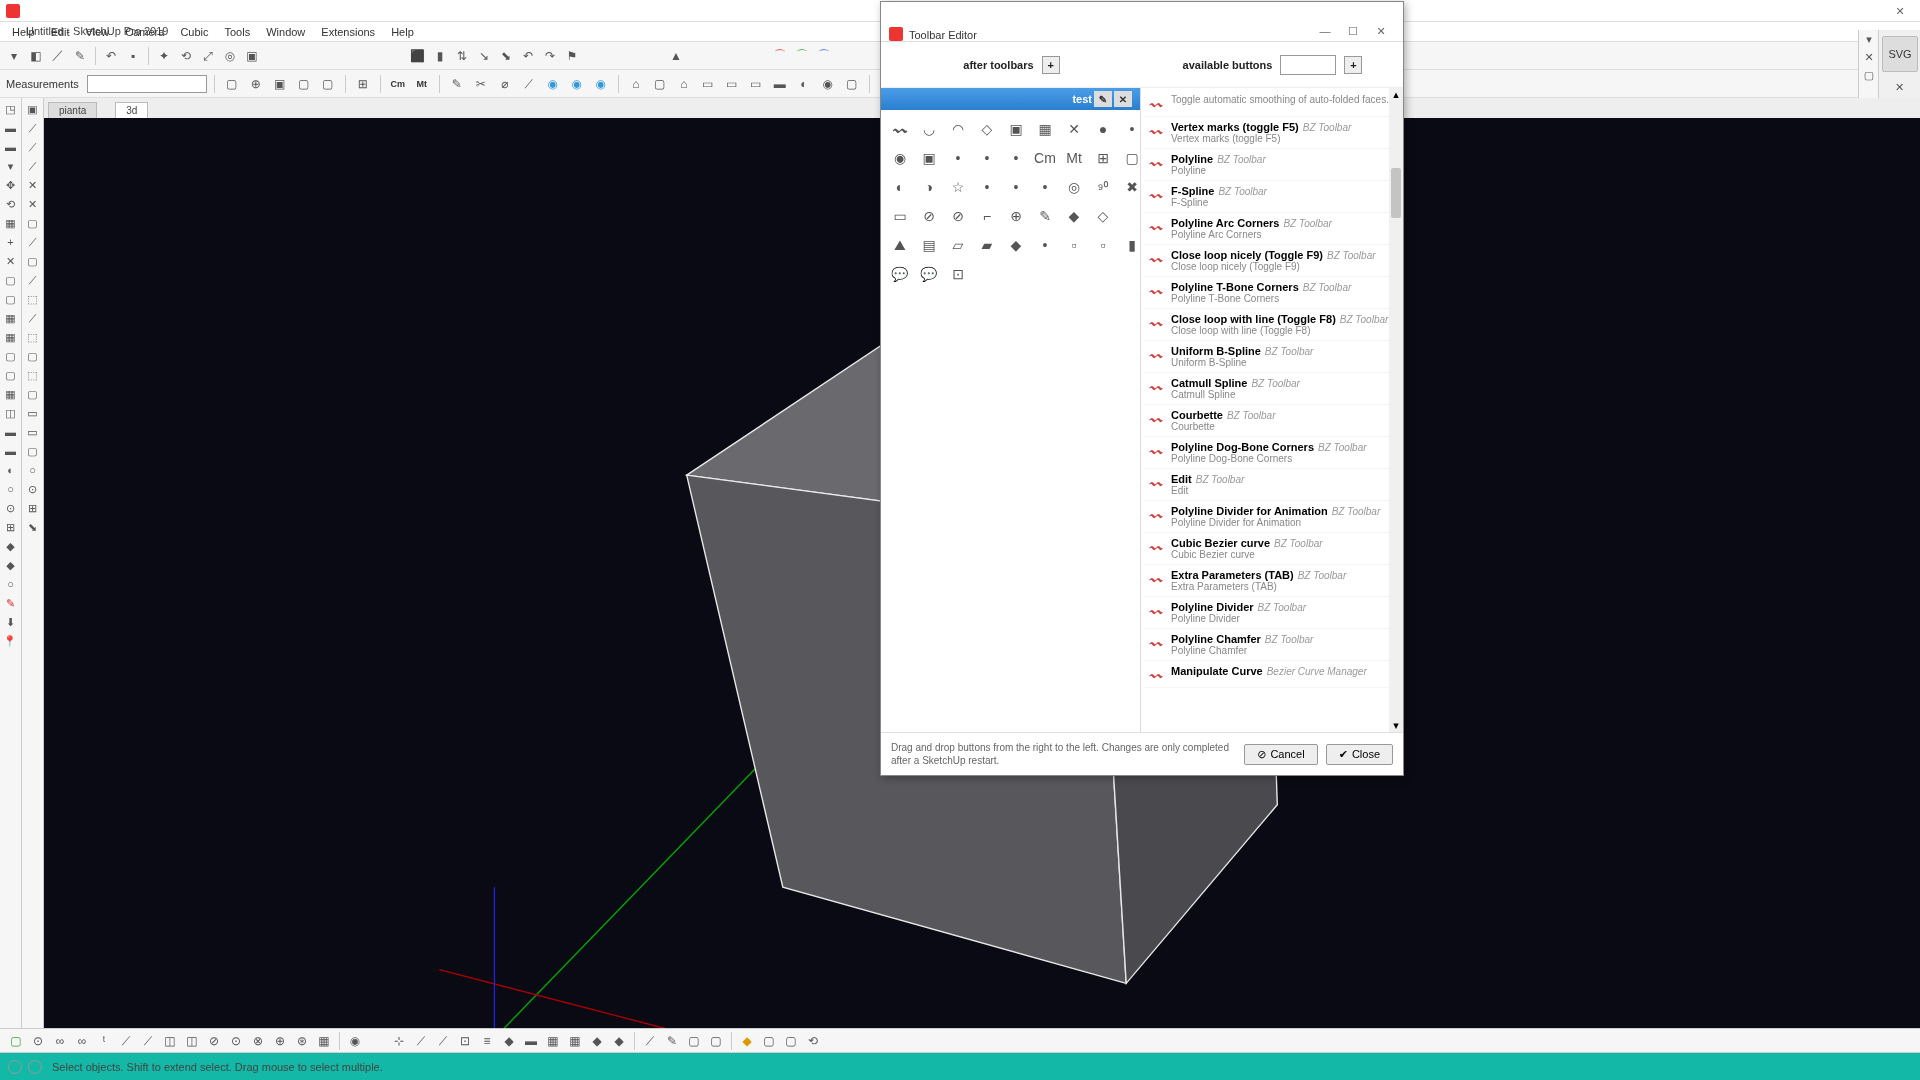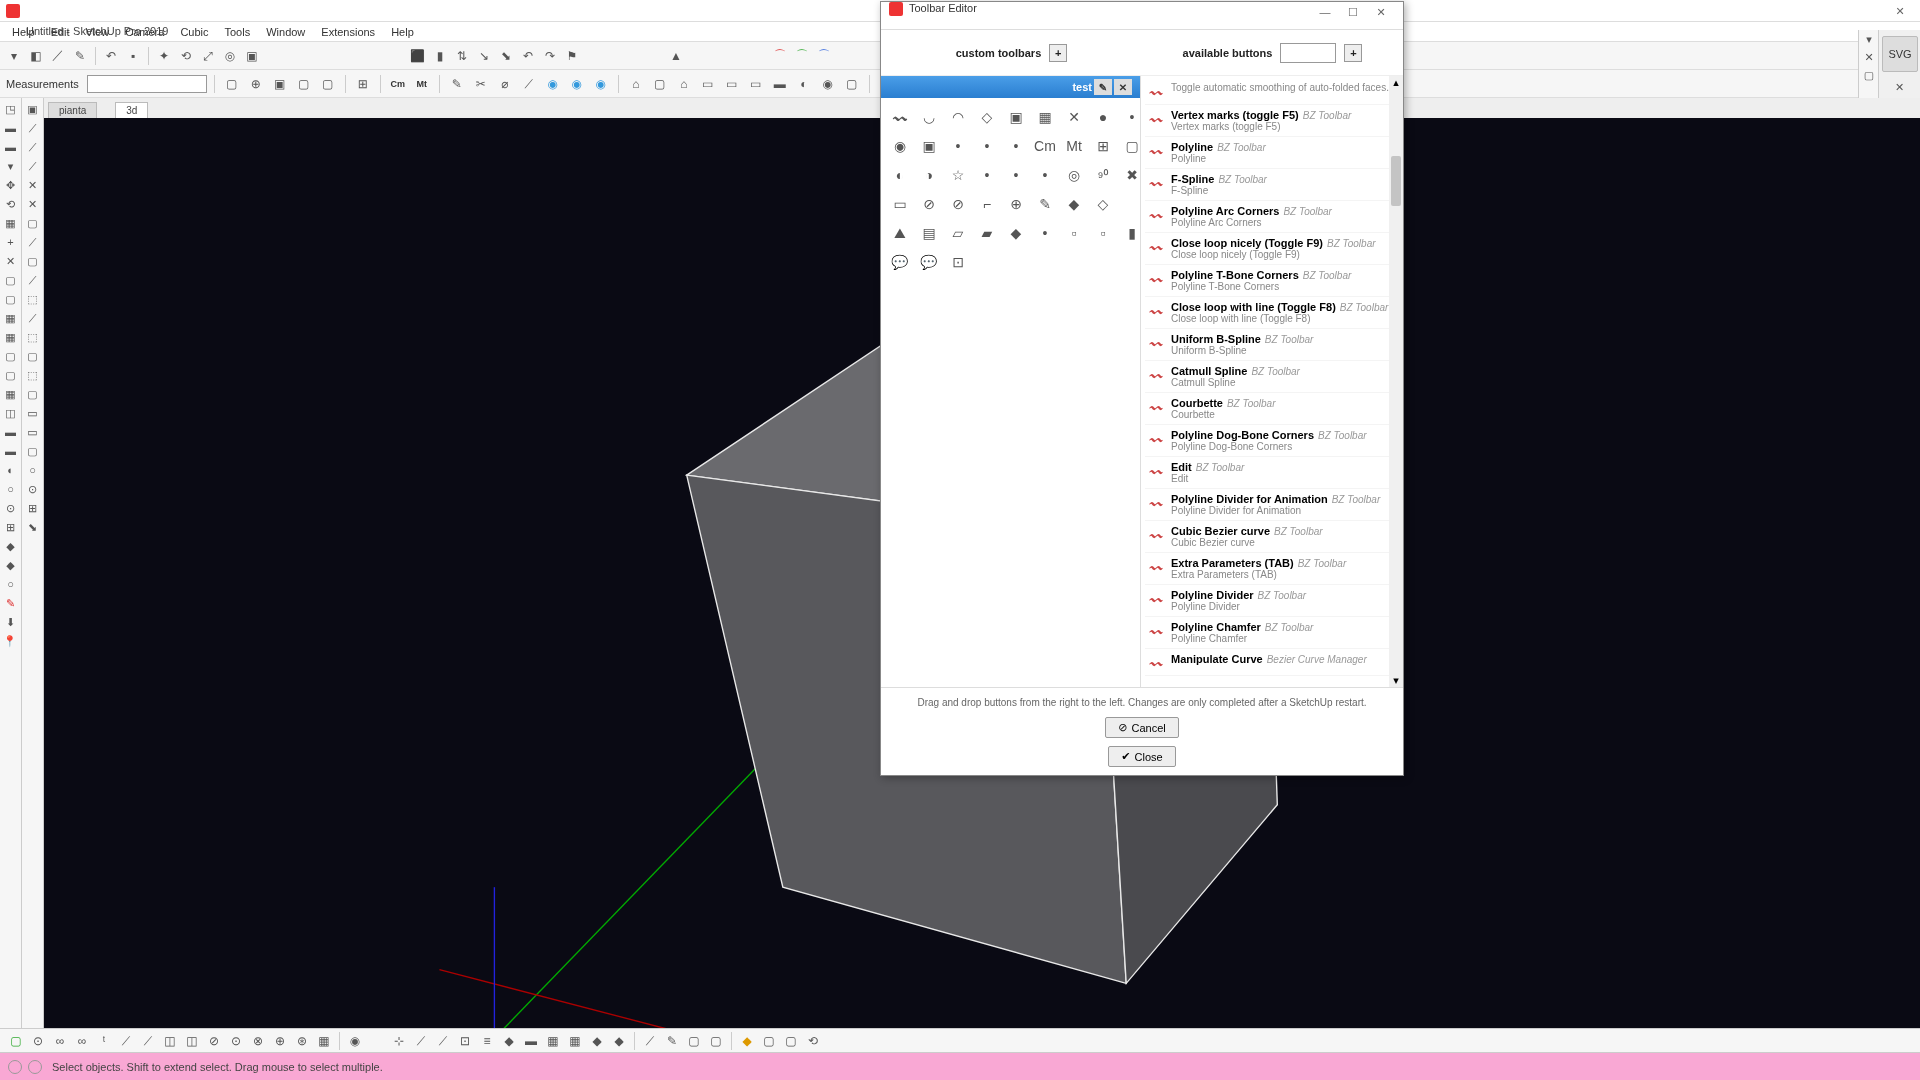--- a/index.html
+++ b/index.html
@@ -21,27 +21,27 @@
 .left-tools{width:22px;background:#f6f6f6;border-right:1px solid #ccc;display:flex;flex-direction:column;gap:1px;padding:2px 0;}
 .left-tools2{width:22px;background:#f6f6f6;border-right:1px solid #ccc;display:flex;flex-direction:column;gap:1px;padding:2px 0;}
 .lt-btn{width:20px;height:18px;display:flex;align-items:center;justify-content:center;font-size:11px;color:#555;margin:0 auto;}
 .viewport-wrap{flex:1;display:flex;flex-direction:column;}
 .tabs-row{height:20px;background:#eee;display:flex;align-items:flex-end;padding-left:4px;gap:18px;}
 .scene-tab{padding:2px 10px;background:#ddd;border:1px solid #bbb;border-bottom:none;font-size:10px;color:#444;}
 .scene-tab.active{background:#fff;}
 .viewport{flex:1;background:#0a0a14;position:relative;overflow:hidden;}
 .rcard{width:36px;height:36px;background:#ddd;border:1px solid #bbb;border-radius:2px;display:flex;flex-direction:column;align-items:center;justify-content:center;font-size:8px;color:#333;}
 .bottom-toolbar{position:absolute;bottom:28px;left:0;right:0;height:24px;background:#f6f6f6;border-top:1px solid #ccc;display:flex;align-items:center;padding:0 6px;gap:2px;}
-.statusbar{position:absolute;bottom:0;left:0;right:0;height:28px;background:#f9a8d4;border-top:1px solid #ccc;display:flex;align-items:center;padding:0 8px;gap:10px;color:#444;}
+.statusbar{position:absolute;bottom:0;left:0;right:0;height:28px;background:#14b8a6;border-top:1px solid #ccc;display:flex;align-items:center;padding:0 8px;gap:10px;color:#444;}
 .sb-icon-row{display:flex;gap:6px;align-items:center;}
 .sb-circ{width:14px;height:14px;border:1px solid #999;border-radius:50%;}
 
 
 .dlg{position:absolute;top:1px;left:880px;width:524px;height:775px;background:#fff;border:1px solid #888;box-shadow:2px 2px 8px rgba(0,0,0,0.3);display:flex;flex-direction:column;}
-.dlg-title{height:28px;display:flex;align-items:flex-start;padding:0 8px;border-bottom:1px solid #ddd;}
+.dlg-title{height:40px;display:flex;align-items:flex-end;padding:0 8px;border-bottom:1px solid #ddd;}
 .dlg-title .icon{width:14px;height:14px;background:#e33;border-radius:2px;margin-right:6px;}
 .dlg-title .t{flex:1;color:#333;}
 .dlg-title .wbtn{width:28px;height:20px;display:flex;align-items:center;justify-content:center;color:#666;}
 .dlg-head{height:46px;display:flex;align-items:center;border-bottom:1px solid #eee;}
 .dlg-head-col{flex:1;display:flex;align-items:center;justify-content:center;gap:8px;font-weight:bold;color:#222;}
 .plus-btn{width:18px;height:18px;border:1px solid #999;display:flex;align-items:center;justify-content:center;font-weight:bold;background:#eee;}
 .search-inp{width:56px;height:20px;border:1px solid #999;}
 .dlg-body{flex:1;display:flex;overflow:hidden;}
 .dlg-left{width:260px;border-right:1px solid #ddd;display:flex;flex-direction:column;}
 .custom-tb-hdr{height:22px;background:linear-gradient(#4a9ee8,#2a7ed0);color:#fff;font-weight:bold;display:flex;align-items:center;padding:0 8px;position:relative;}
@@ -50,21 +50,21 @@
 .icon-grid{padding:6px;display:grid;grid-template-columns:repeat(9,26px);gap:3px;}
 .ig-cell{width:26px;height:26px;border:1px solid transparent;display:flex;align-items:center;justify-content:center;font-size:14px;color:#555;}
 .dlg-right{flex:1;overflow-y:auto;position:relative;}
 .avail-list{padding:2px 6px 2px 4px;}
 .avail-item{display:flex;gap:6px;padding:4px 2px;border-bottom:1px solid #f4f4f4;align-items:flex-start;}
 .avail-item .ai-icon{width:18px;height:18px;flex-shrink:0;display:flex;align-items:center;justify-content:center;font-size:13px;color:#c44;}
 .avail-item .ai-body{flex:1;}
 .ai-title{color:#000;font-weight:bold;display:inline;}
 .ai-src{color:#999;font-style:italic;font-size:10px;margin-left:4px;}
 .ai-desc{color:#888;font-size:10px;}
-.dlg-footer{border-top:1px solid #ddd;padding:8px 10px;display:flex;align-items:center;gap:8px;flex-direction:column;}
+.dlg-footer{border-top:1px solid #ddd;padding:8px 10px;display:flex;align-items:center;gap:8px;}
 .dlg-footer .hint{flex:1;color:#666;font-size:10px;line-height:1.3;}
 .btn{padding:3px 12px;border:1px solid #999;background:#eee;border-radius:2px;display:flex;align-items:center;gap:4px;}
 .scroll-ind{position:absolute;right:0;top:0;width:14px;bottom:0;background:#f0f0f0;}
 .scroll-thumb{position:absolute;right:2px;top:80px;width:10px;height:50px;background:#c4c4c4;border-radius:2px;}
 .cm{font-size:9px;font-weight:bold;color:#333;}
 
 .edge-panel{position:absolute;top:30px;right:0;width:42px;bottom:28px;background:#f0f0f0;border-left:1px solid #ccc;}
 .edge-panel2{position:absolute;top:30px;right:42px;width:20px;bottom:28px;background:#f6f6f6;border-left:1px solid #ccc;}
 </style>
 </head>
@@ -318,21 +318,21 @@
 <div class="dlg">
   <div class="dlg-title">
     <div class="icon"></div>
     <div class="t">Toolbar Editor</div>
     <div class="wbtn">—</div>
     <div class="wbtn">☐</div>
     <div class="wbtn">✕</div>
   </div>
   <div class="dlg-head">
     <div class="dlg-head-col">
-      <span>custom toolbars</span>
+      <span>after toolbars</span>
       <div class="plus-btn">+</div>
     </div>
     <div class="dlg-head-col">
       <span>available buttons</span>
       <input class="search-inp" style="">
       <div class="plus-btn">+</div>
     </div>
   </div>
   <div class="dlg-body">
     <div class="dlg-left">

